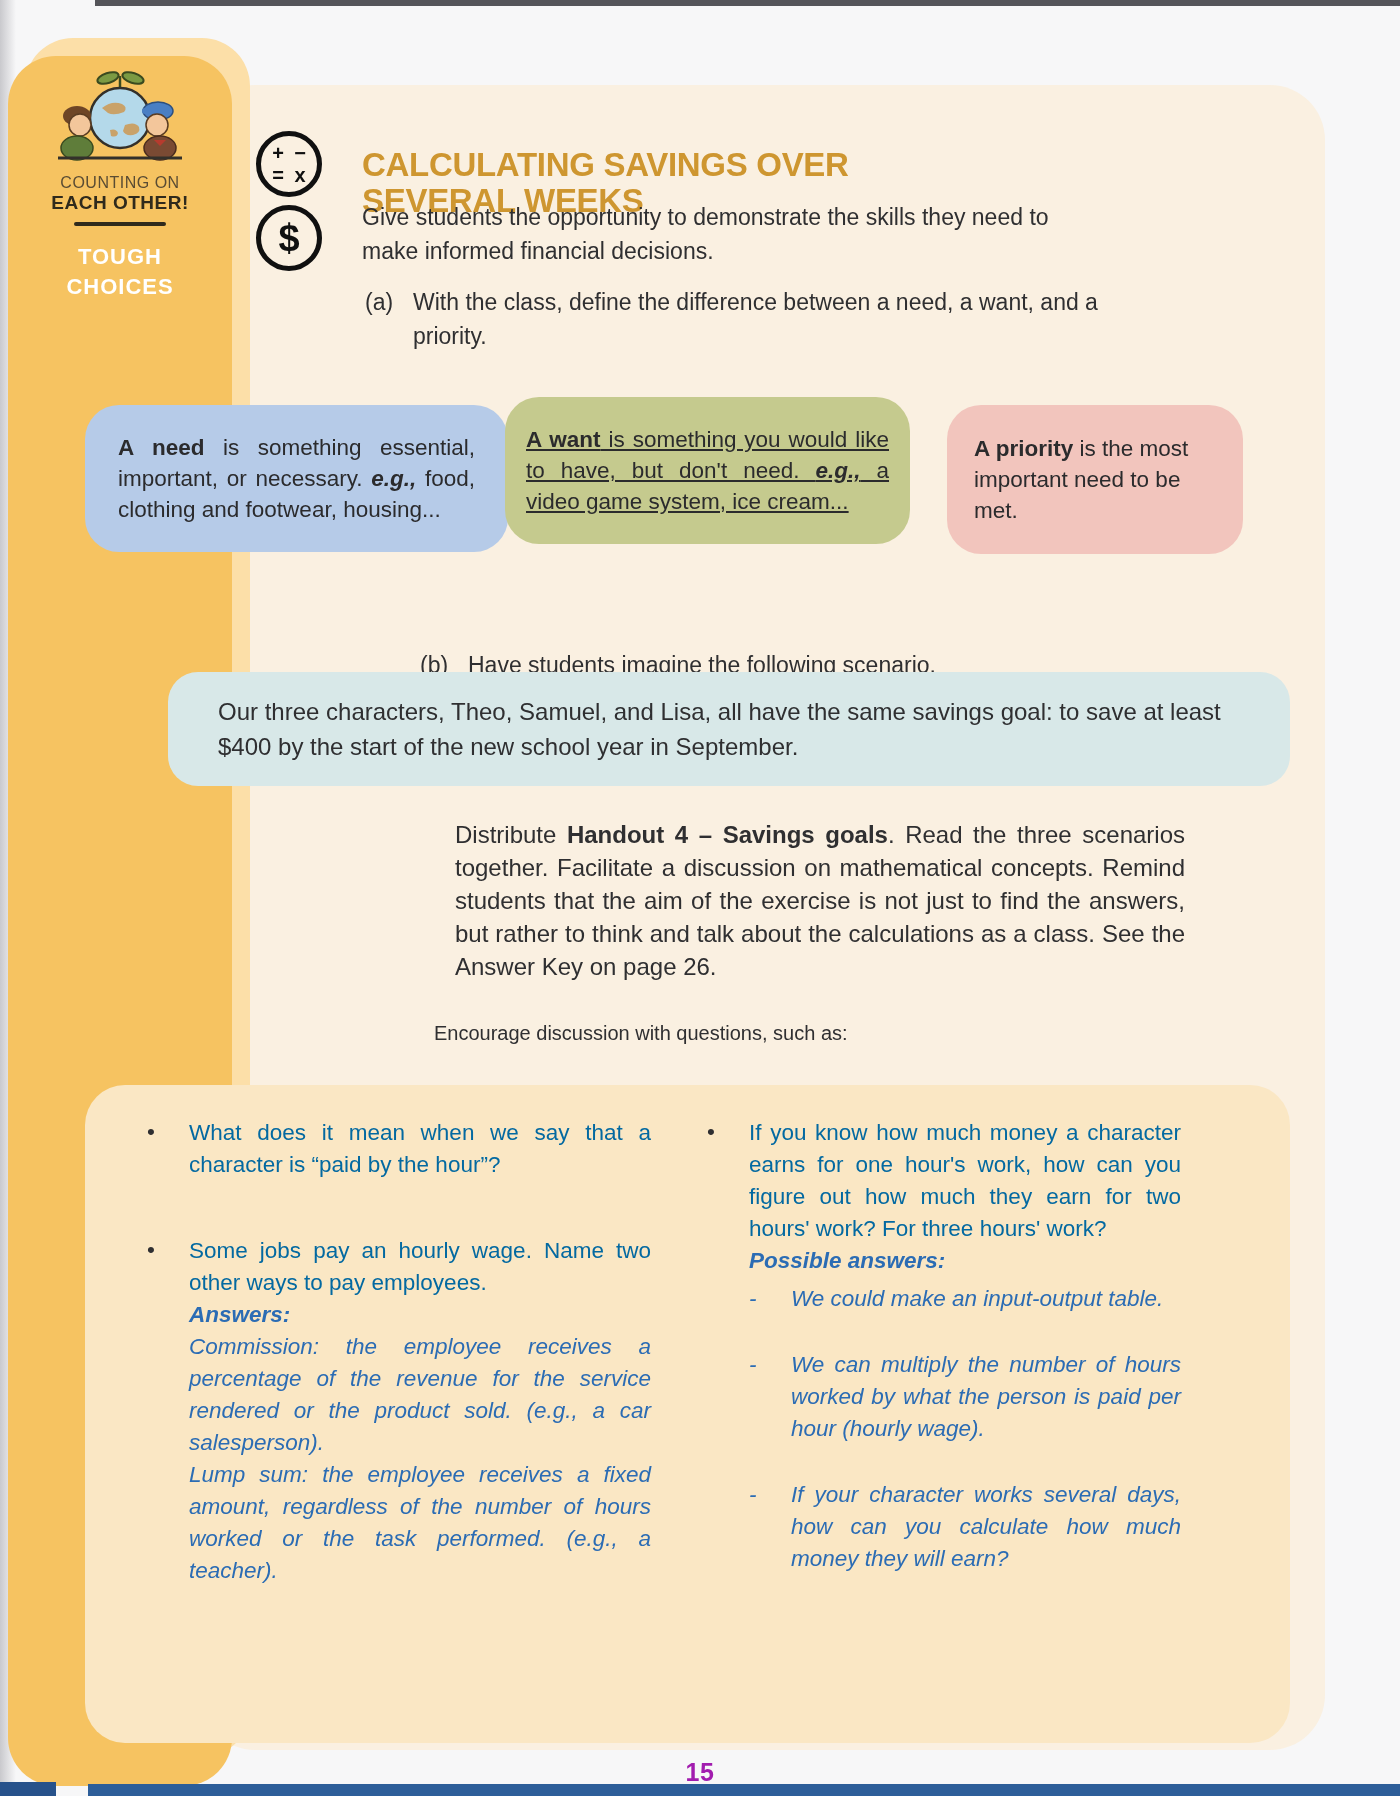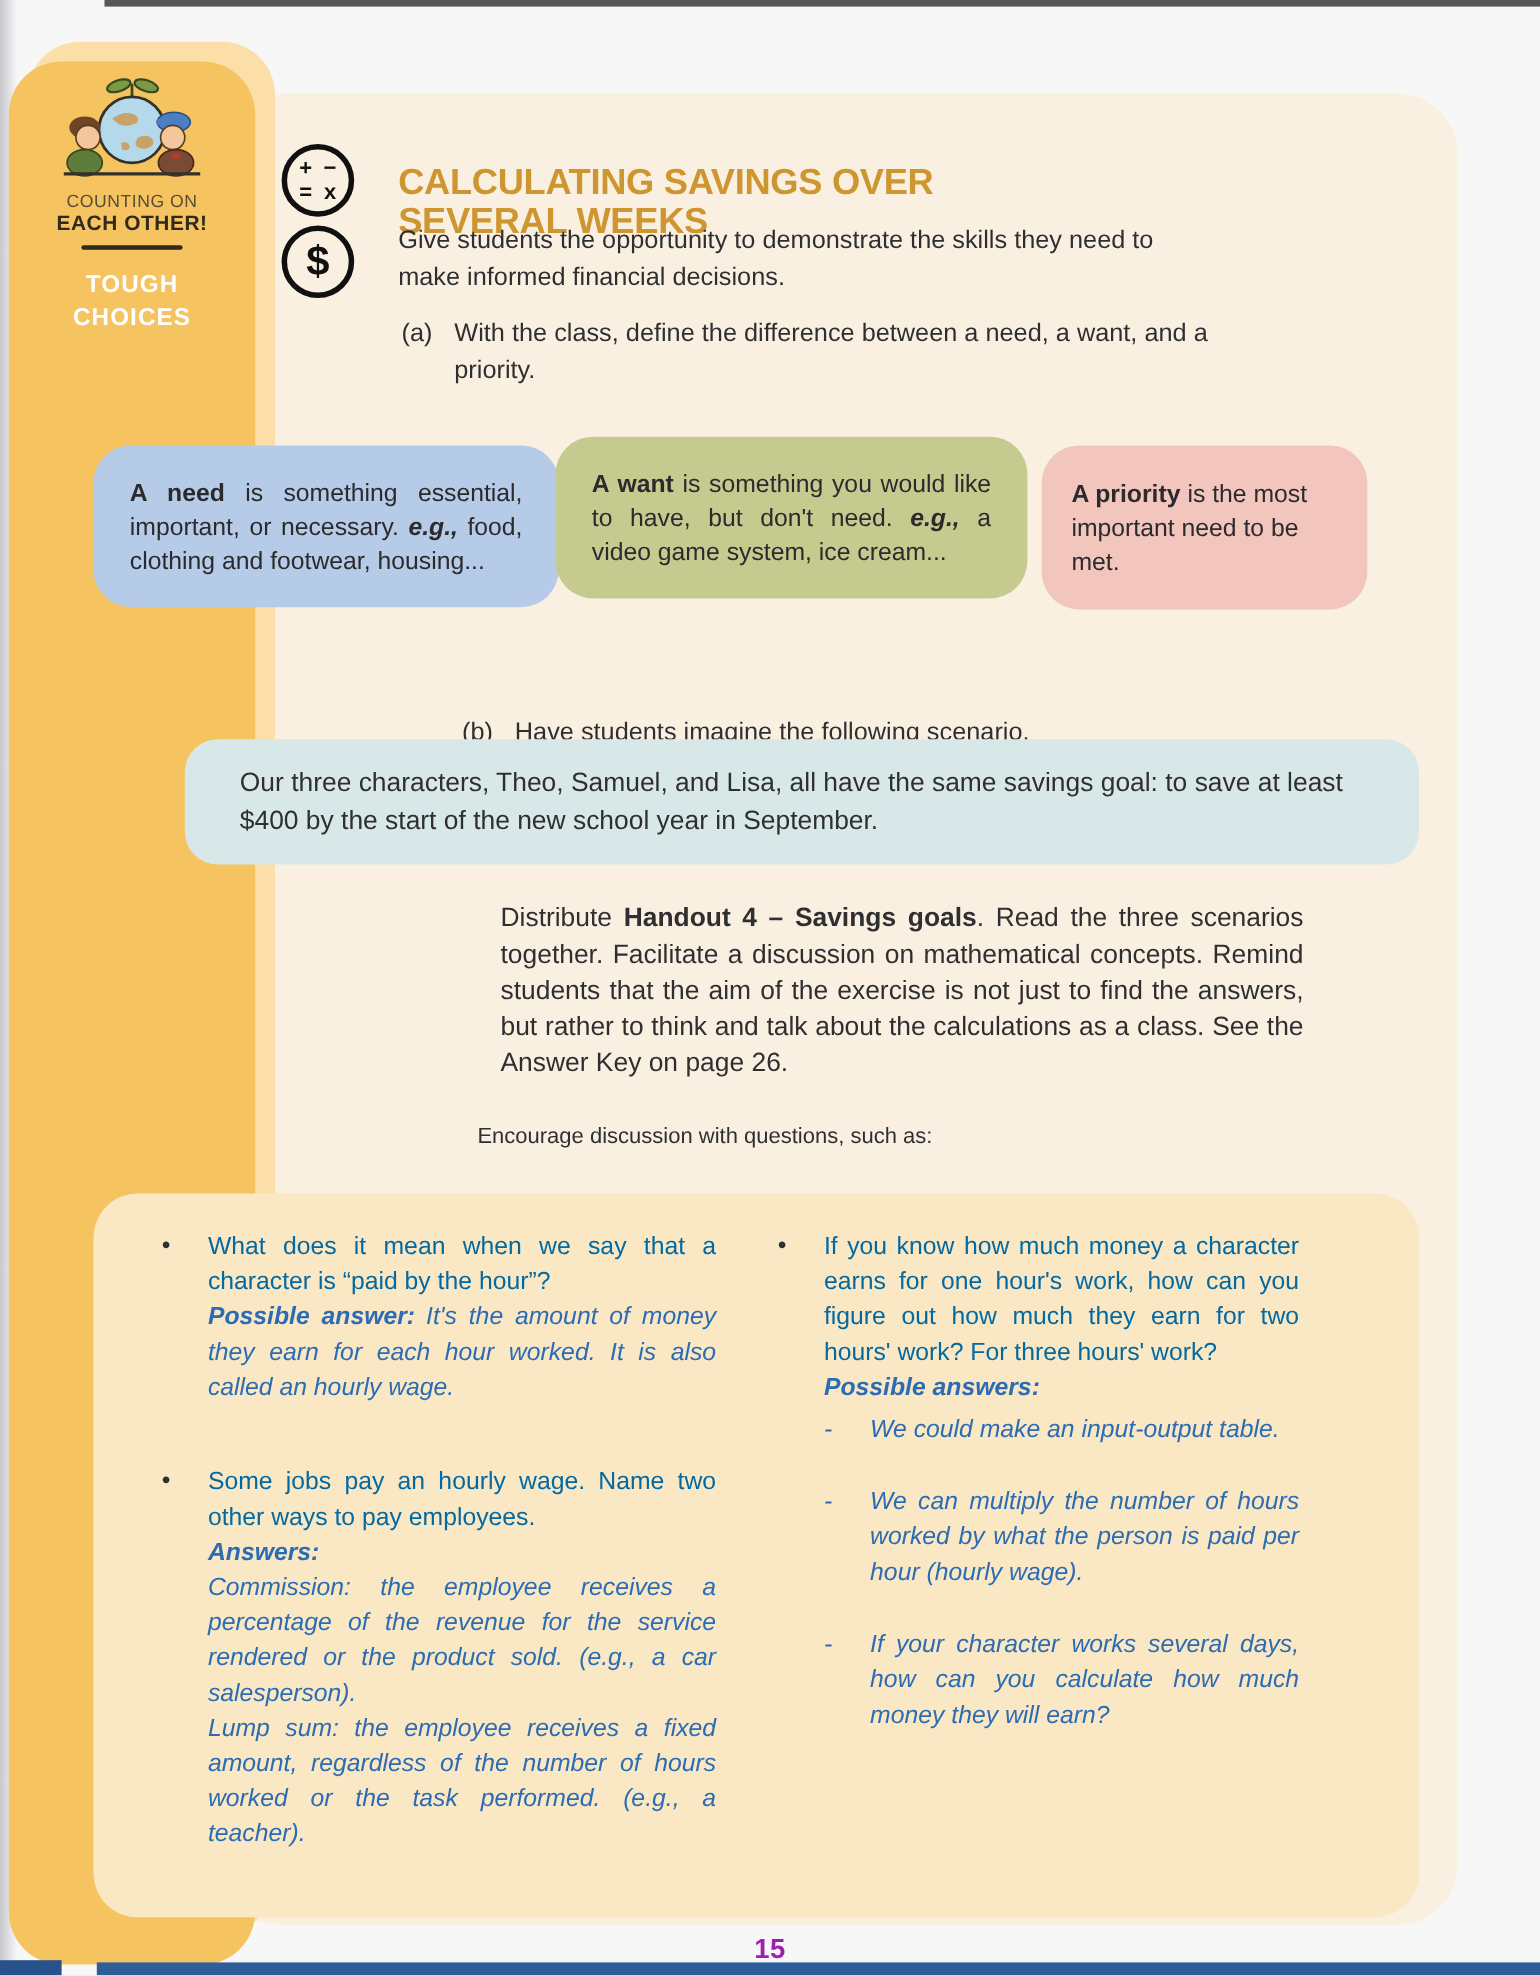--- a/index.html
+++ b/index.html
@@ -50,21 +50,21 @@
   
   .step{position:absolute;font-size:23px;line-height:34px;}
   .step-a{left:365px;top:285px;width:688px;padding-left:48px;}
   .step-b{left:420px;top:648px;padding-left:48px;white-space:nowrap;}
   .step .step-label{position:absolute;left:0;top:0;}
 
   
   .defbox{position:absolute;border-radius:34px;font-size:22.5px;line-height:31px;
     text-align:justify;color:#2b2b2d;}
   .box-need{left:85px;top:405px;width:357px;background:#b6cbe8;padding:27px 33px;}
-  .box-want{left:505px;top:397px;width:363px;background:#c5ca8e;padding:27px 33px;}
+  .box-want{left:505px;top:397px;width:363px;background:#c5ca8e;padding:27px 21px;text-decoration:underline;}
   .box-priority{left:947px;top:405px;width:242px;background:#f2c5bd;padding:28px 27px;text-align:left;}
   .term{font-weight:bold;text-align:center;}
   .eg{font-weight:bold;font-style:italic;}
 
   
   .scenario-box{position:absolute;left:168px;top:672px;width:1122px;height:114px;
     background:#d8e8e8;border-radius:30px;box-sizing:border-box;padding:22px 50px;
     font-size:24px;line-height:35px;}
 
   
@@ -189,23 +189,20 @@
 
   <div class="encourage">Encourage discussion with questions, such as:</div>
 
   <div class="disc-box">
 
     <div class="disc-col col-left">
 
       <div class="bullet">
         <span class="dot">•</span>
         <div class="q">What does it mean when we say that a character is “paid by the hour”?</div>
-        <div class="ans ans-inline">
-          <span class="ans-label">Possible answer:</span><span>It's the amount of money they earn for each hour worked. It is also called an hourly wage.</span>
-        </div>
       </div>
 
       <div class="bullet">
         <span class="dot">•</span>
         <div class="q">Some jobs pay an hourly wage. Name two other ways to pay employees.</div>
         <div class="ans-label">Answers:</div>
         <div class="ans">Commission: the employee receives a percentage of the revenue for the service rendered or the product sold. (e.g., a car salesperson).</div>
         <div class="ans">Lump sum: the employee receives a fixed amount, regardless of the number of hours worked or the task performed. (e.g., a teacher).</div>
       </div>
 

